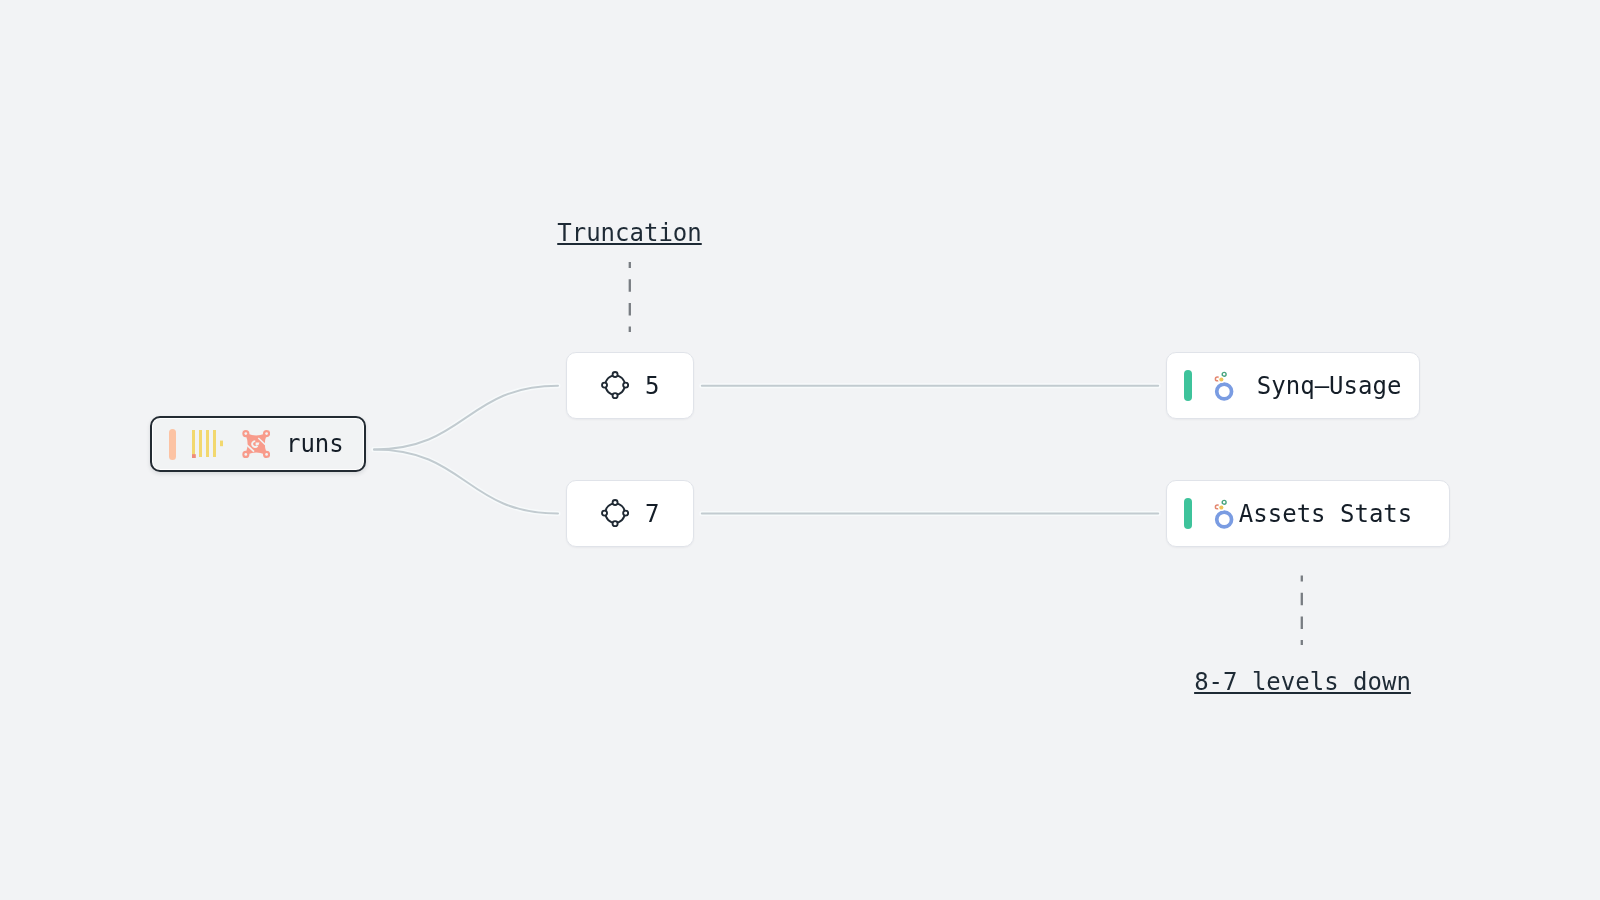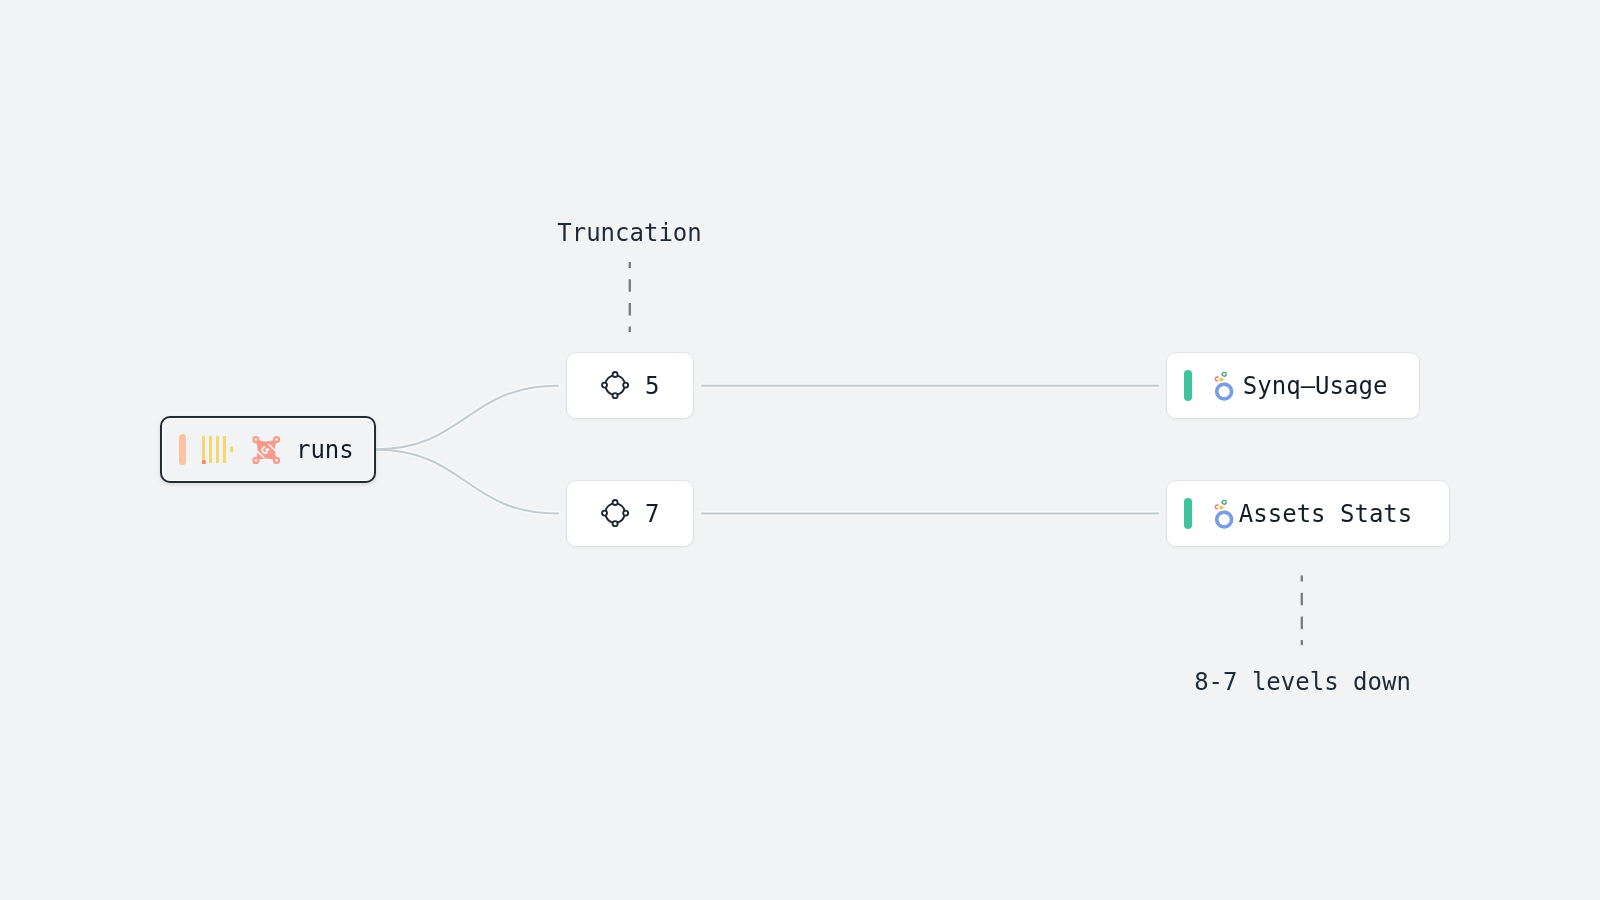--- a/index.html
+++ b/index.html
@@ -17,24 +17,24 @@
   .node.selected{background:#f1f3f4;border:2.7px solid #232b33;border-radius:10px;
         box-shadow:inset 0 0 0 1.1px #ffffff, 0 2px 4px rgba(24,32,44,.12);}
   .node-label{font-size:24px;line-height:1;color:#141d27;white-space:pre;
               -webkit-font-smoothing:antialiased;}
 
   .bar{flex:none;width:7.5px;height:31px;border-radius:4px;}
   .icon{flex:none;display:block;}
 
   .annot{position:absolute;font-size:24px;line-height:33px;color:#1e2a35;
          text-align:center;}
-  .annot div{white-space:pre;}
+  .annot div{white-space:pre;text-decoration:underline;}
 
   
-  #node-runs        {left:150px;top:416px;width:216px;height:67px;margin-left:10px;}
+  #node-runs        {left:150px;top:416px;width:216px;height:56px;}
   #node-group-5     {left:566px;top:352px;width:128px;height:67px;}
   #node-group-7     {left:566px;top:480px;width:128px;height:67px;}
   #node-synq-usage  {left:1166px;top:352px;width:254px;height:67px;}
   #node-assets-stats{left:1166px;top:480px;width:284px;height:67px;}
 </style>
 </head>
 <body>
 
 <div id="canvas">
 
@@ -130,21 +130,21 @@
 
 <div class="node" id="node-synq-usage">
   <span class="bar" style="margin-left:17px;background:#3ec39b;"></span>
   <svg class="icon" width="30" height="30" viewBox="0 0 30 30" style="margin-left:17.35px;">
     <circle cx="8.35" cy="7.9" r="1.95" stroke="#e3866f" stroke-width="1.5" fill="none"></circle>
     <circle cx="15.15" cy="3.35" r="1.95" stroke="#47a47e" stroke-width="1.4" fill="none"></circle>
     <circle cx="15.15" cy="20.5" r="7.4" stroke="#7a9ce2" stroke-width="3.7" fill="none"></circle>
     <circle cx="12.35" cy="8.5" r="3.35" fill="#ffffff"></circle>
     <circle cx="12.35" cy="8.5" r="2.05" fill="#efc458"></circle>
   </svg>
-  <span class="node-label" style="margin-left:4px;">Synq–Usage</span>
+  <span class="node-label" style="margin-left:18px;">Synq–Usage</span>
 </div>
 
 <div class="node" id="node-assets-stats">
   <span class="bar" style="margin-left:17px;background:#3ec39b;"></span>
   <svg class="icon" width="30" height="30" viewBox="0 0 30 30" style="margin-left:17.35px;">
     <circle cx="8.35" cy="7.9" r="1.95" stroke="#e3866f" stroke-width="1.5" fill="none"></circle>
     <circle cx="15.15" cy="3.35" r="1.95" stroke="#47a47e" stroke-width="1.4" fill="none"></circle>
     <circle cx="15.15" cy="20.5" r="7.4" stroke="#7a9ce2" stroke-width="3.7" fill="none"></circle>
     <circle cx="12.35" cy="8.5" r="3.35" fill="#ffffff"></circle>
     <circle cx="12.35" cy="8.5" r="2.05" fill="#efc458"></circle>

